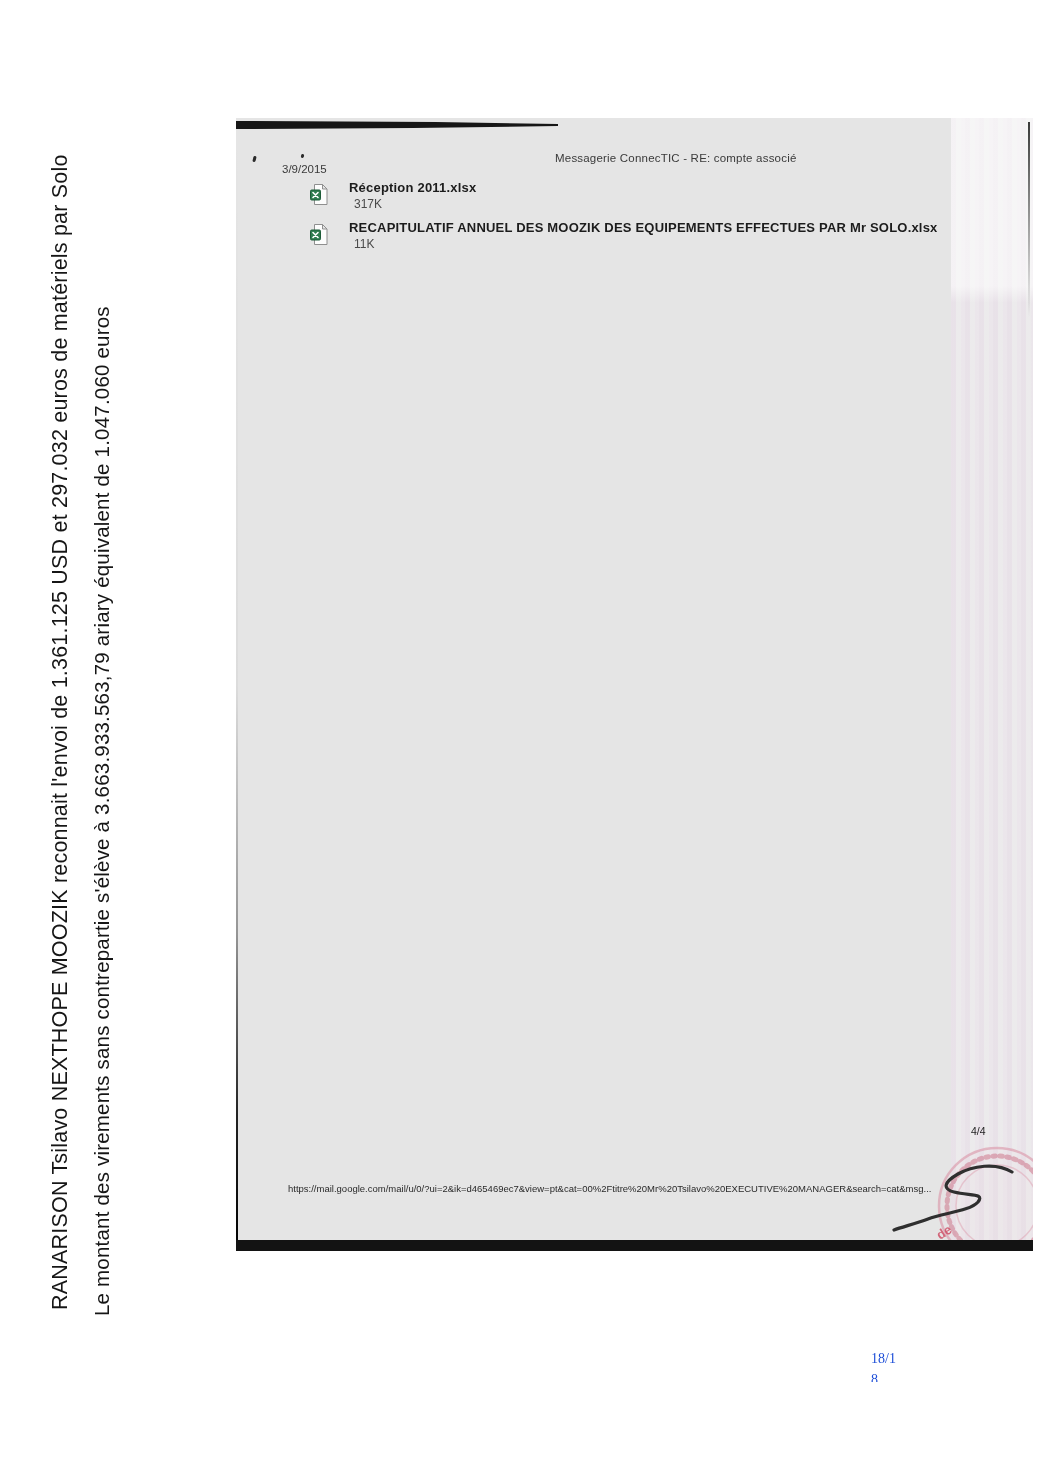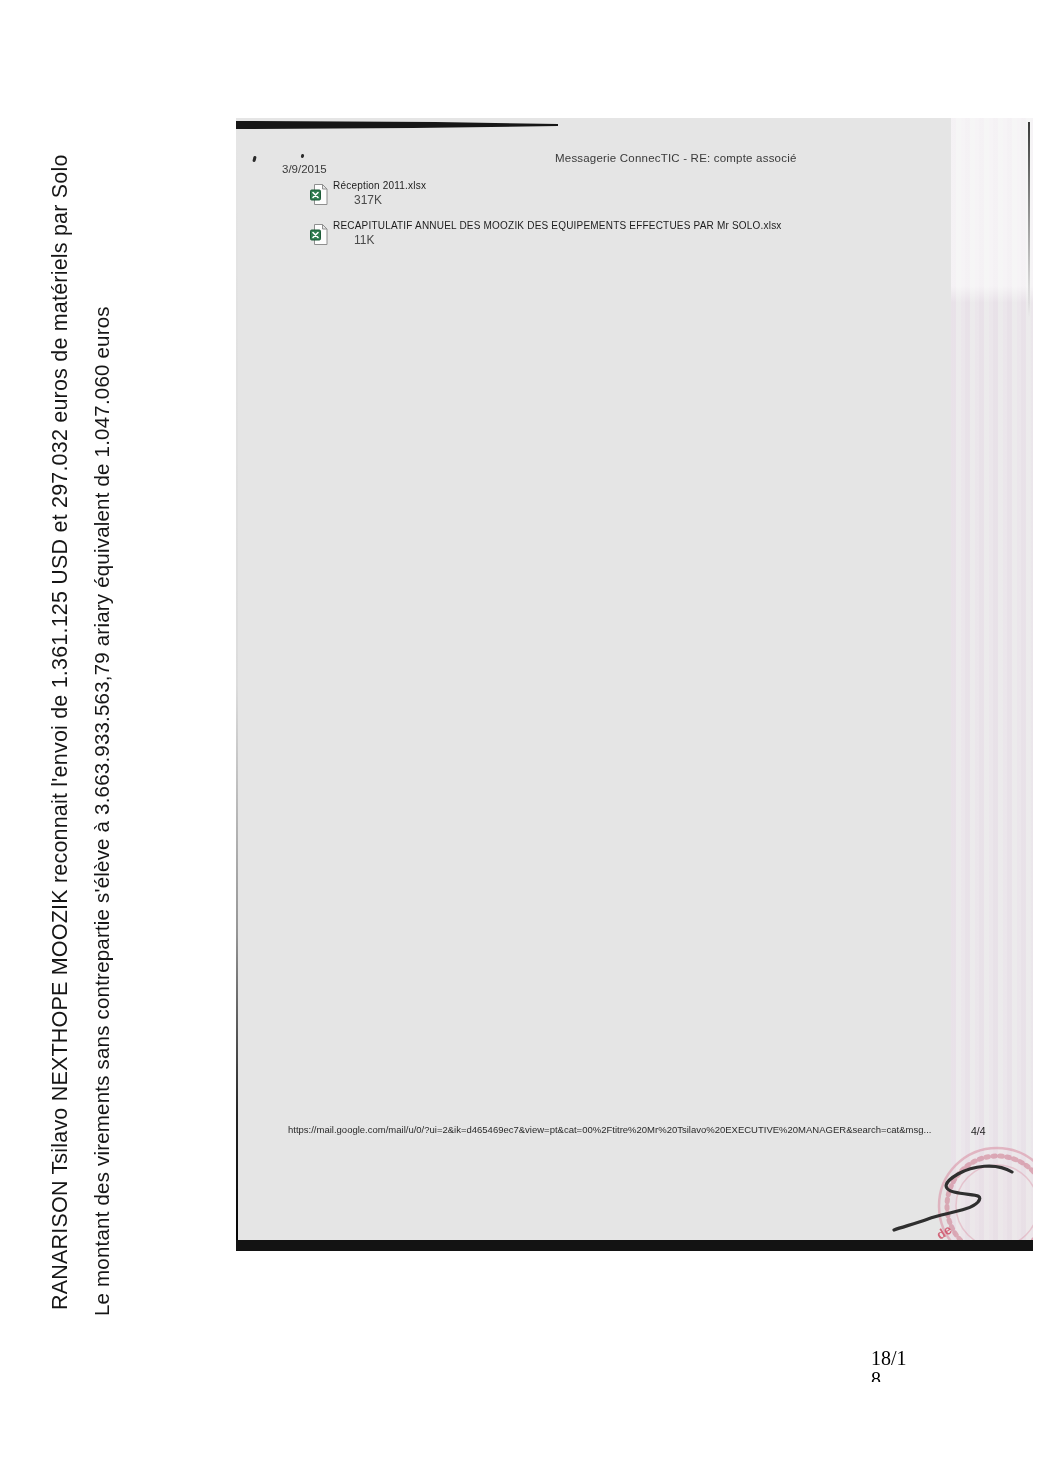--- a/index.html
+++ b/index.html
@@ -54,39 +54,39 @@
   
   #scan-date{position:absolute;left:46px;top:45px;font-size:11.5px;color:#3a3a3a;}
   #scan-title{position:absolute;left:319px;top:34px;font-size:11.5px;color:#3a3a3a;letter-spacing:.2px;}
 
   
   .attachment-row{position:absolute;left:74px;}
   #attachment-row-1{top:62px;}
   #attachment-row-2{top:102px;}
   .attachment-icon{position:absolute;left:0;top:3px;}
   .attachment-name{
-    margin-left:23px;font-weight:normal;font-size:10px;color:#1c1c1c;
+    margin-left:39px;font-weight:bold;font-size:13px;color:#1c1c1c;
     letter-spacing:.2px;white-space:nowrap;
   }
   .attachment-size{margin-left:44px;font-size:12px;color:#4a4a4a;margin-top:2px;}
 
   
   #scan-url{
-    position:absolute;left:52px;top:1006px;font-size:9.5px;color:#2a2a2a;
+    position:absolute;left:52px;top:1065px;font-size:9.5px;color:#2a2a2a;
     letter-spacing:0;white-space:nowrap;z-index:3;
   }
   #scan-page-indicator{position:absolute;left:735px;top:1007px;font-size:10.5px;color:#222;z-index:3;}
 
   #stamp{position:absolute;left:686px;top:1010px;z-index:1;}
   #signature{position:absolute;left:656px;top:1046px;z-index:5;}
 
   
   #page-number{
     position:absolute;left:871px;top:1348px;
-    font-family:"Liberation Serif",serif;font-size:20px;color:#000000;line-height:21px;
+    font-family:"Liberation Serif",serif;font-size:14px;color:#1d4ed8;line-height:21px;
   }
   #page-number .clipped{display:block;height:13px;overflow:hidden;}
 </style>
 </head>
 <body>
 
 <div id="canvas">
 
   <div class="margin-note" id="margin-note-1">RANARISON Tsilavo NEXTHOPE MOOZIK reconnait l'envoi de 1.361.125 USD et 297.032 euros de matériels par Solo</div>
   <div class="margin-note" id="margin-note-2">Le montant des virements sans contrepartie s'élève à 3.663.933.563,79 ariary équivalent de 1.047.060 euros</div>

